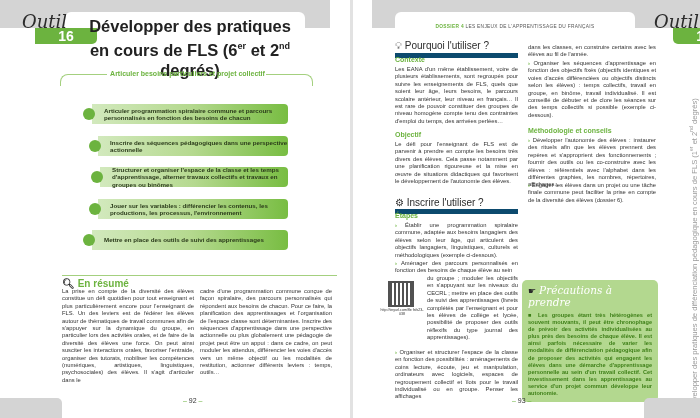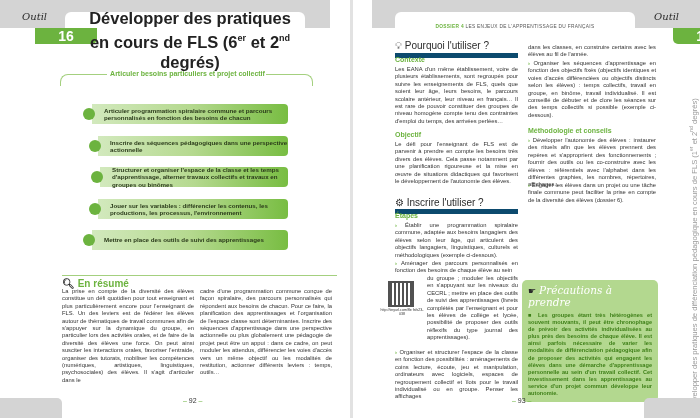--- a/index.html
+++ b/index.html
@@ -11,24 +11,24 @@
   .page-left { left: 0; width: 350px; }
   .page-right { left: 353px; width: 347px; }
   .gutter { position: absolute; left: 350px; top: 0; width: 3px; height: 418px; background: #e2e2e2; }
 
   
   .band-left { left: 0; top: 0; width: 330px; height: 28px; }
   .band-left-cut { position: absolute; left: 65px; top: 12px; width: 240px; height: 30px; background: #fff; border-radius: 6px 6px 0 0; }
   .band-right { left: 372px; top: 0; width: 328px; height: 28px; }
   .band-right-cut { position: absolute; left: 395px; top: 12px; width: 240px; height: 30px; background: #fff; border-radius: 6px 6px 0 0; }
 
-  .outil { position: absolute; font-family: "DejaVu Serif", serif; font-style: italic; color: #2b2b2b; font-size: 10px; }
+  .outil { position: absolute; font-family: "DejaVu Serif", serif; font-style: italic; color: #2b2b2b; font-size: 18px; }
   .outil-num { position: absolute; background: #6cb33f; color: #fff; font-weight: bold; font-size: 14px; text-align: center; line-height: 16px; margin-left: 35px; }
 
-  .title { position: absolute; left: 80px; top: 8px; width: 220px; text-align: center; font-weight: bold; font-size: 16.5px; line-height: 20px; color: #222; }
+  .title { position: absolute; left: 80px; top: 16px; width: 220px; text-align: center; font-weight: bold; font-size: 16.5px; line-height: 20px; color: #222; }
   .title sup { font-size: 9px; }
   .subtitle { position: absolute; left: 60px; top: 70px; width: 255px; text-align: center; font-size: 7px; font-weight: bold; color: #6cb33f; }
   .frame-line { position: absolute; border: 1px solid #a4d07f; }
 
   .item { position: absolute; height: 20px; background: linear-gradient(90deg, #d2e9bd 0%, #b5d98f 50%, #78bd42 100%); border-radius: 0 4px 4px 0; font-family: "Liberation Sans Narrow", "Liberation Sans", sans-serif; font-size: 6.2px; font-weight: bold; color: #2a3a1a; display: flex; align-items: center; padding-left: 12px; line-height: 7.5px; }
   .item .dot { position: absolute; left: -9px; top: 4px; width: 12px; height: 12px; border-radius: 50%; background: #6cb33f; }
 
   .resume-head { position: absolute; left: 62px; top: 275px; width: 275px; border-top: 1px solid #a4d07f; padding-top: 2px; font-size: 10px; font-weight: bold; color: #6cb33f; }
   .resume-head .ico { color: #2b2b2b; margin-right: 3px; }
   .resume-col { position: absolute; top: 288px; width: 132px; font-size: 5.8px; line-height: 7.4px; text-align: justify; color: #333; }

